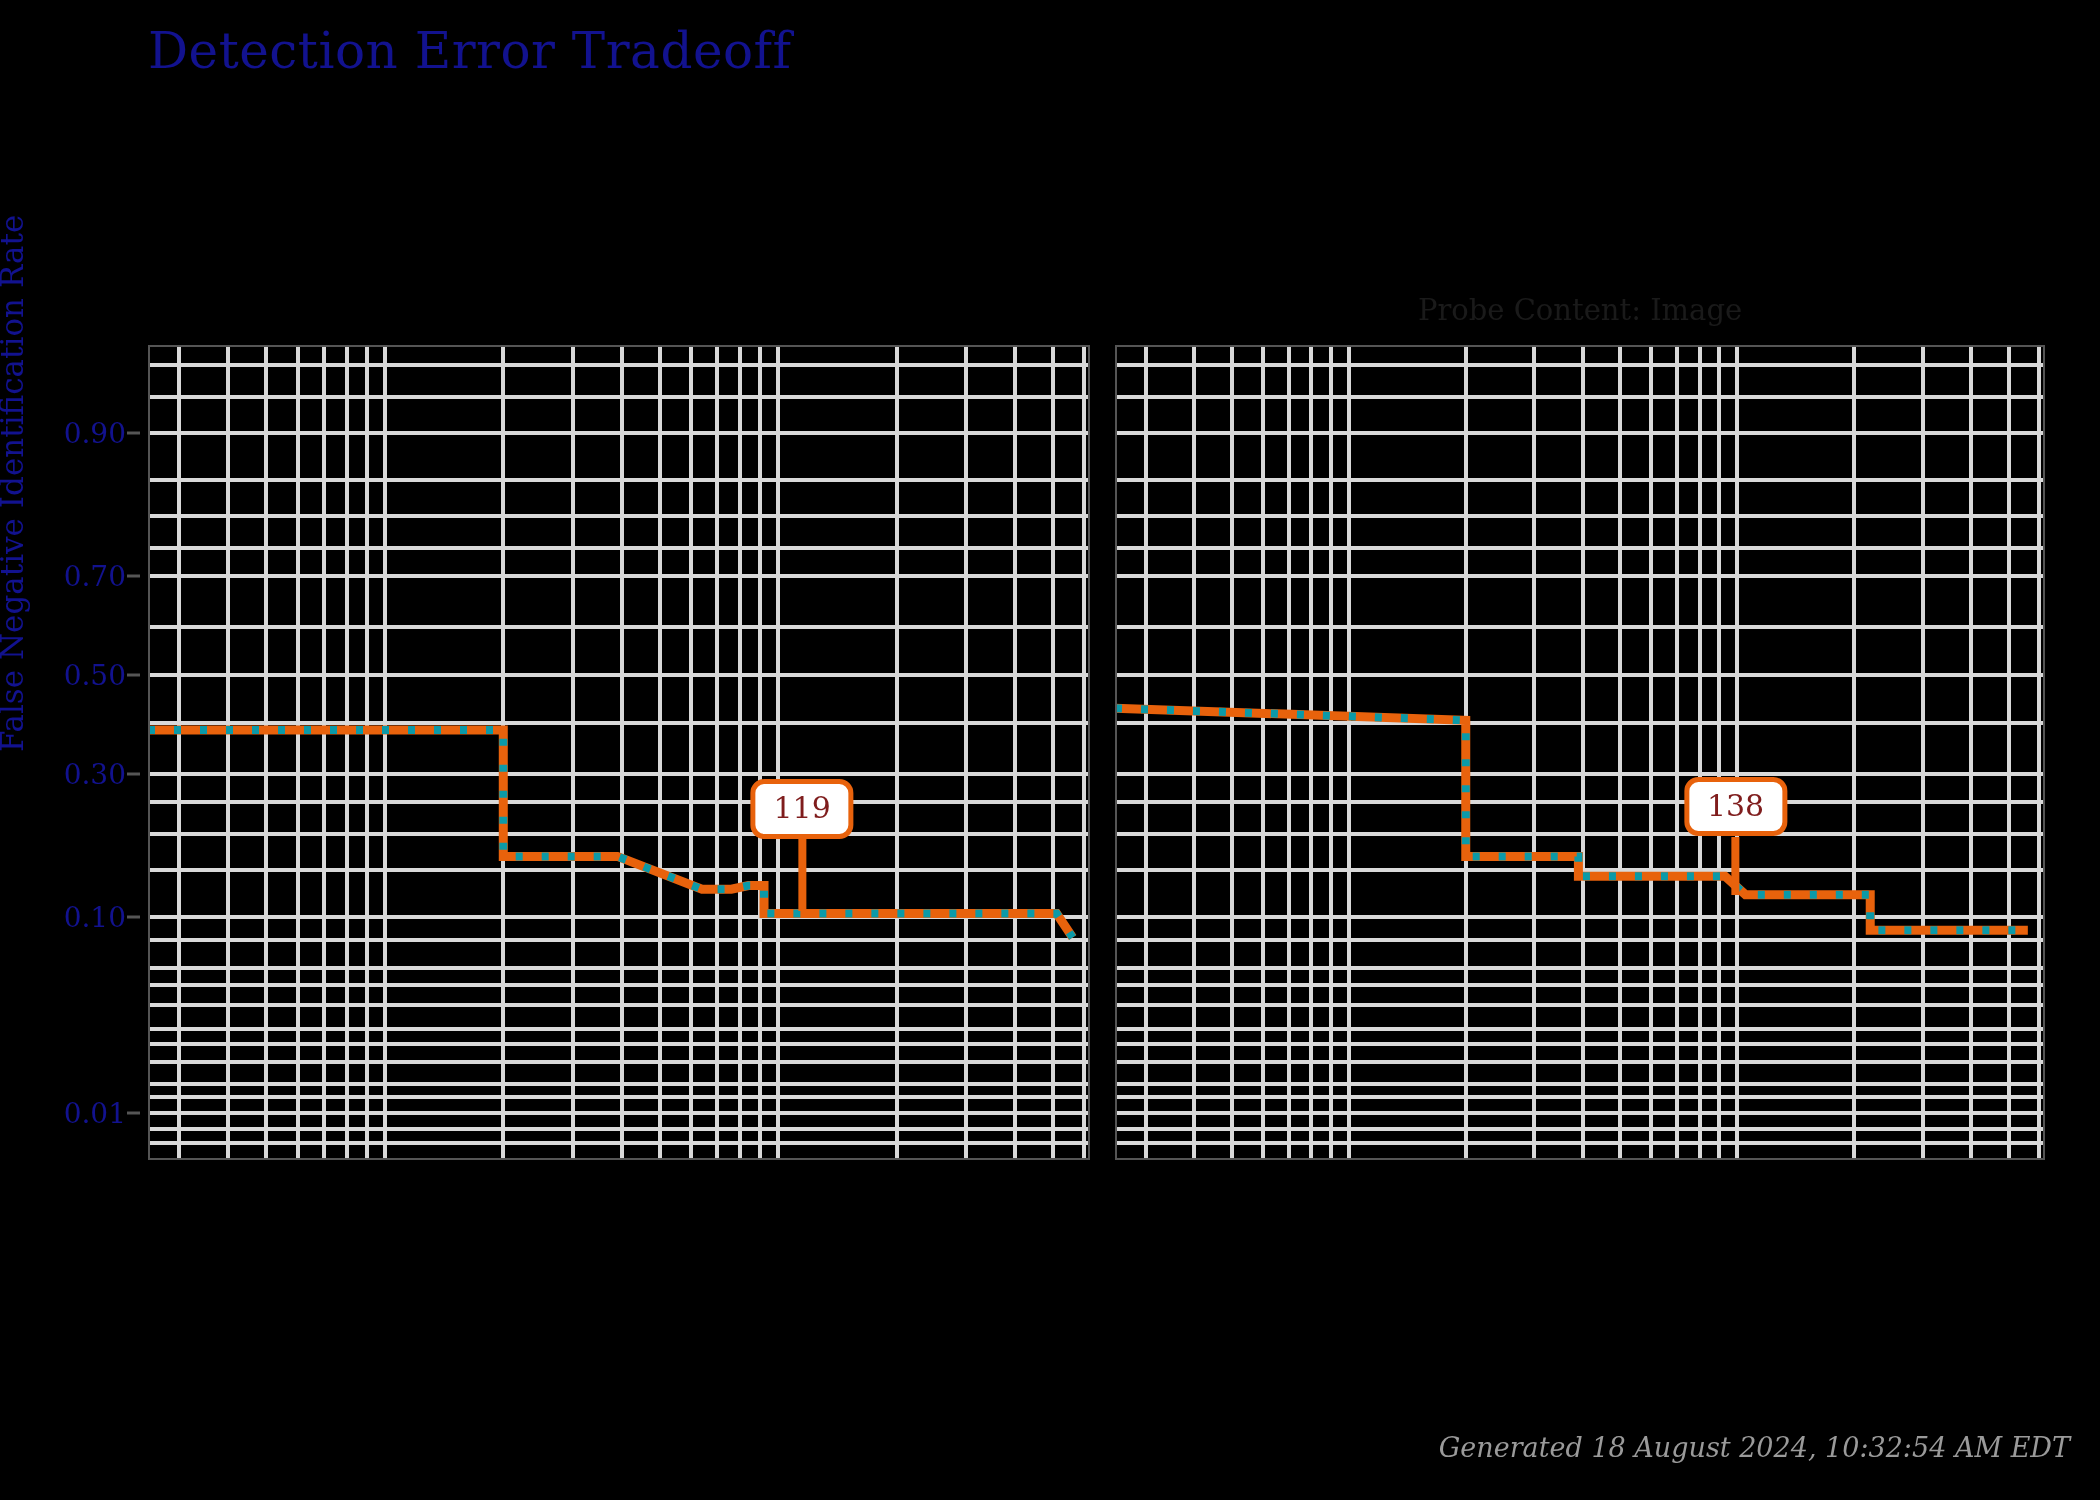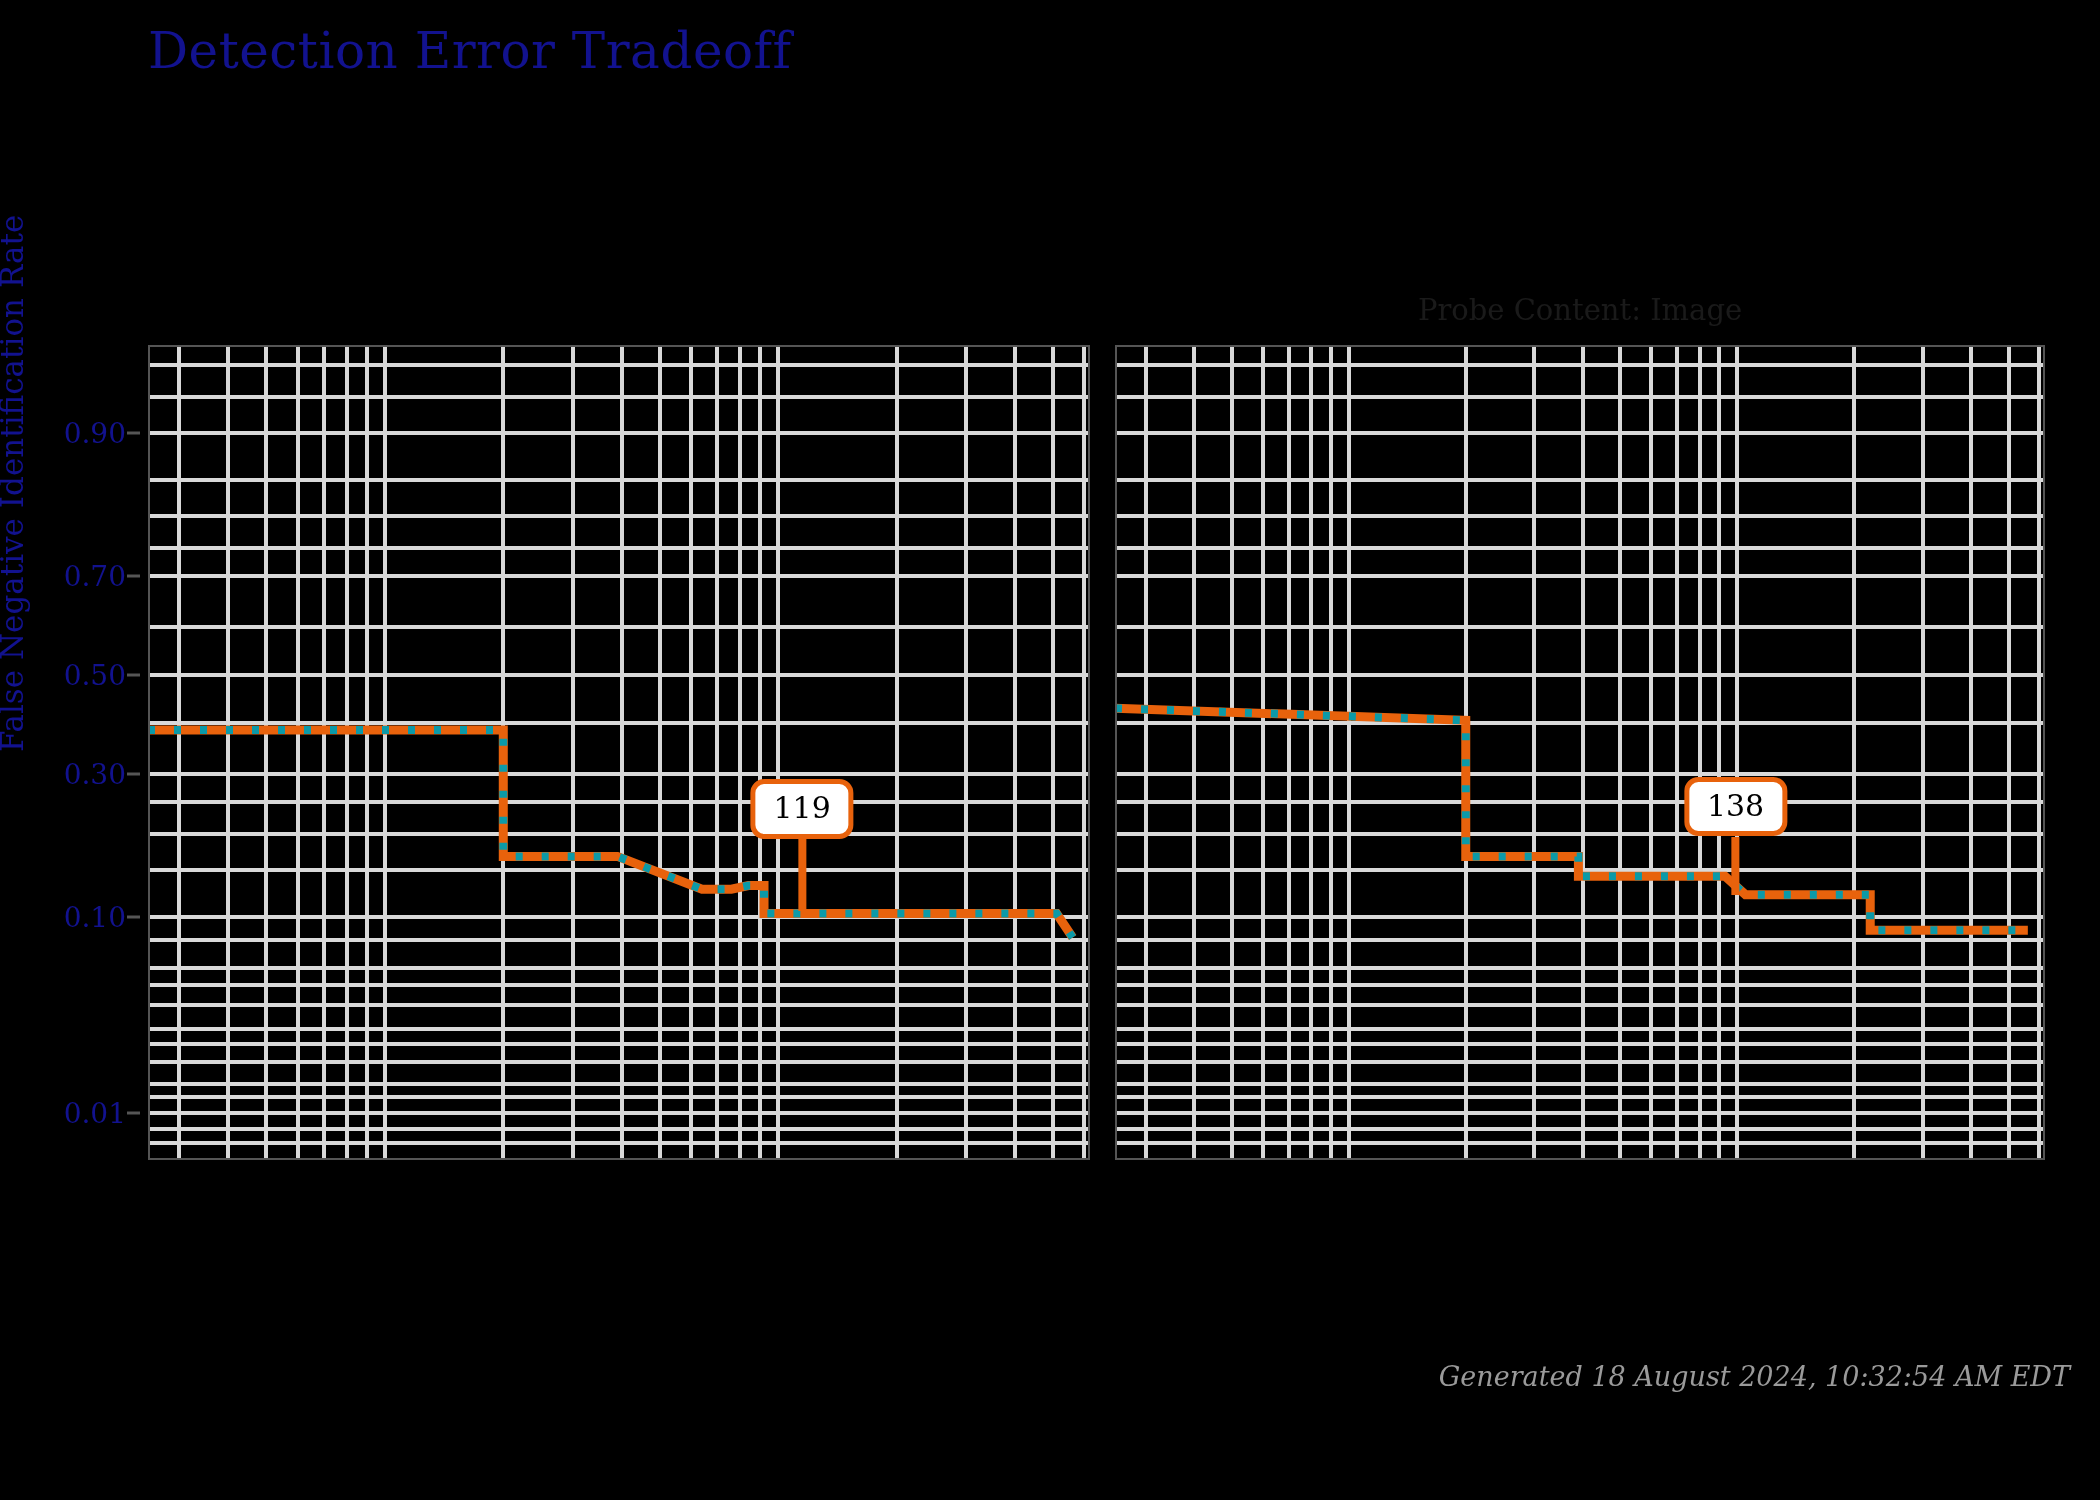--- a/index.html
+++ b/index.html
@@ -47,28 +47,28 @@
 
   #legend{position:absolute;left:0;width:2100px;top:1345px;text-align:center;
     white-space:nowrap;}
   #legend .leg-txt{font-family:"DejaVu Serif",serif;font-size:35px;color:#12128f;
     vertical-align:middle;}
   #legend .sw{display:inline-block;vertical-align:middle;margin:0 16px;}
   #legend .sw-solid{width:52px;height:8px;background:#e8620c;position:relative;top:-2px;}
   #legend .sw-dot{width:52px;height:10px;position:relative;top:-2px;
      background:repeating-linear-gradient(to right,#0b9aa8 0 10px,transparent 10px 20px);}
 
-  #footer{position:absolute;right:30px;top:1361px;
+  #footer{position:absolute;right:30px;top:1432px;
     font-family:"DejaVu Serif",serif;font-style:italic;font-size:27px;color:#9a9a9a;
     white-space:nowrap;}
 
   
   .callout{position:absolute;transform:translateX(-50%);}
   .callout .box{background:#fff;border:5px solid #e8620c;border-radius:14px;
-    padding:8px 18px 10px;font-family:"DejaVu Serif",serif;font-size:30px;color:#000000;
+    padding:8px 18px 10px;font-family:"DejaVu Serif",serif;font-size:30px;color:#7f1d1d;
     text-align:center;line-height:1.05;box-sizing:border-box;}
   .callout .stem{position:absolute;left:50%;transform:translateX(-50%);
     width:8px;background:#e8620c;}
 
   svg{position:absolute;left:0;top:0;overflow:visible;}
 </style>
 </head>
 <body>
 
 <div class="root">

